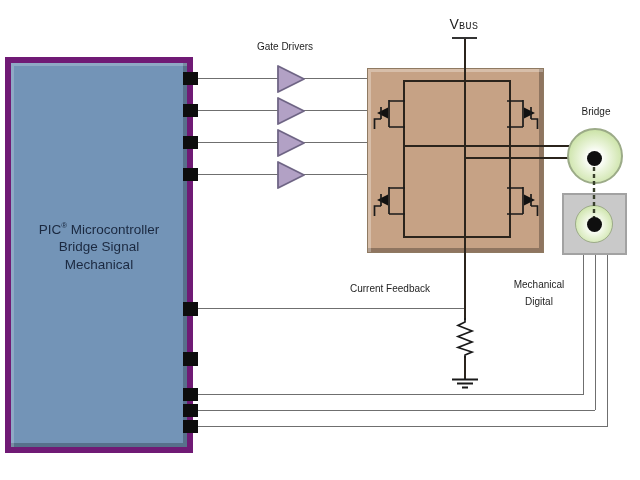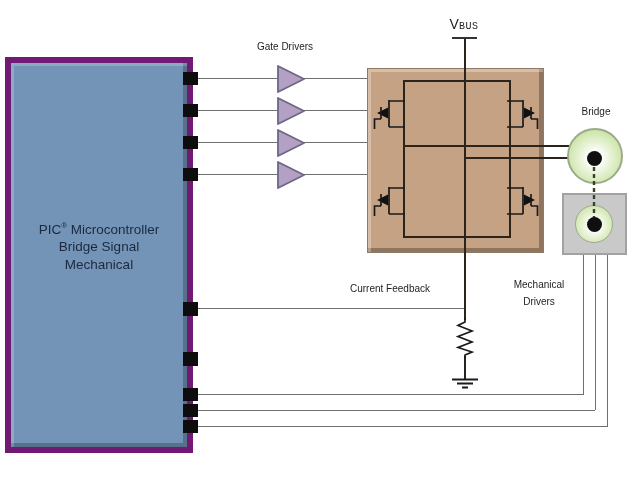--- a/index.html
+++ b/index.html
@@ -163,16 +163,16 @@
 
   <div class="abs vbus"><span>V</span><span class="sub">BUS</span></div>
   <div class="abs vbus-tick"></div>
 
   <div class="abs label" style="left:566px;top:106px;width:60px;">Bridge</div>
 
   <div class="abs label" style="left:320px;top:283px;width:140px;">Current Feedback</div>
 
   <div class="abs label" style="left:489px;top:276px;width:100px;line-height:17px;">
     <div>Mechanical</div>
-    <div>Drivers</div>
+    <div>Digital</div>
   </div>
 
 </div>
 
 </body></html>

